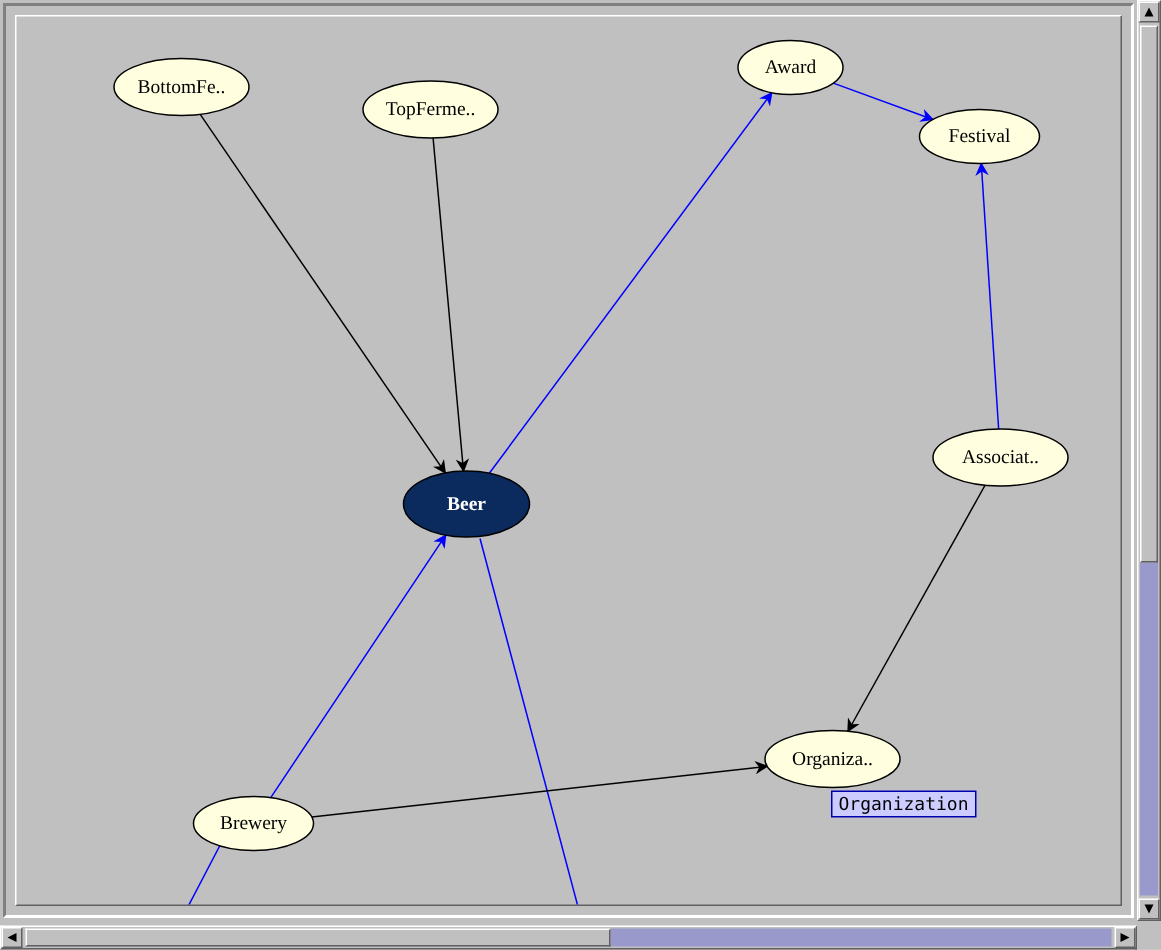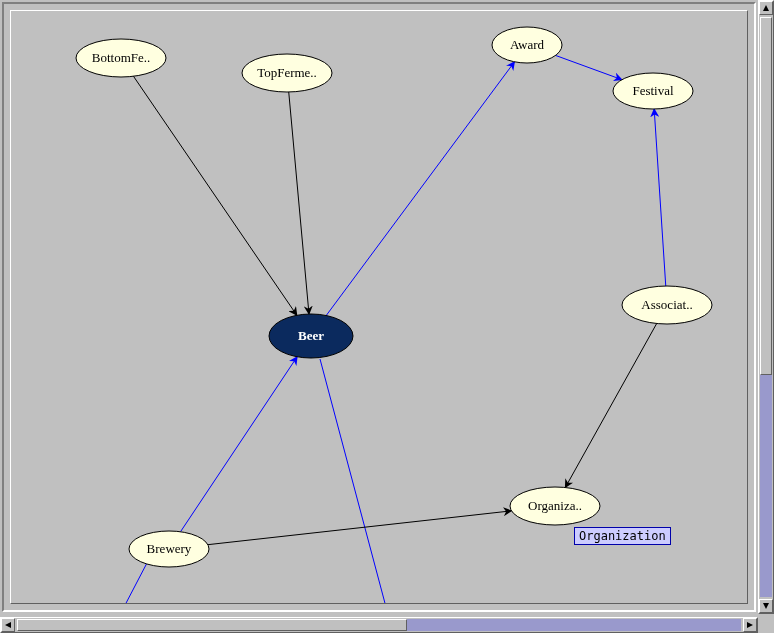--- a/index.html
+++ b/index.html
@@ -175,21 +175,21 @@
             <g>
               <ellipse cx="544" cy="495" rx="45" ry="19" fill="#ffffe0" stroke="#000" stroke-width="1"></ellipse>
               <text x="544" y="496" class="node-label">Organiza..</text>
             </g>
             <g>
               <ellipse cx="158" cy="538" rx="40" ry="18" fill="#ffffe0" stroke="#000" stroke-width="1"></ellipse>
               <text x="158" y="539" class="node-label">Brewery</text>
             </g>
           </g>
       </svg>
-      <div class="tooltip-box" id="tooltip" style="left: 543px; top: 516px; margin-left: 20px;">Organization</div>
+      <div class="tooltip-box" id="tooltip" style="left: 543px; top: 516px;">Organization</div>
     </div>
   </div>
 
   <div class="vscroll">
     <div class="sb-btn" style="top:0;left:0;">
       <svg viewBox="0 0 8 8">
           <polygon points="4,1 7,7 1,7" fill="#000"></polygon>
         </svg>
     </div>
     <div id="vtrack" class="sb-track-v" style="top: 16px; bottom: 16px;">

